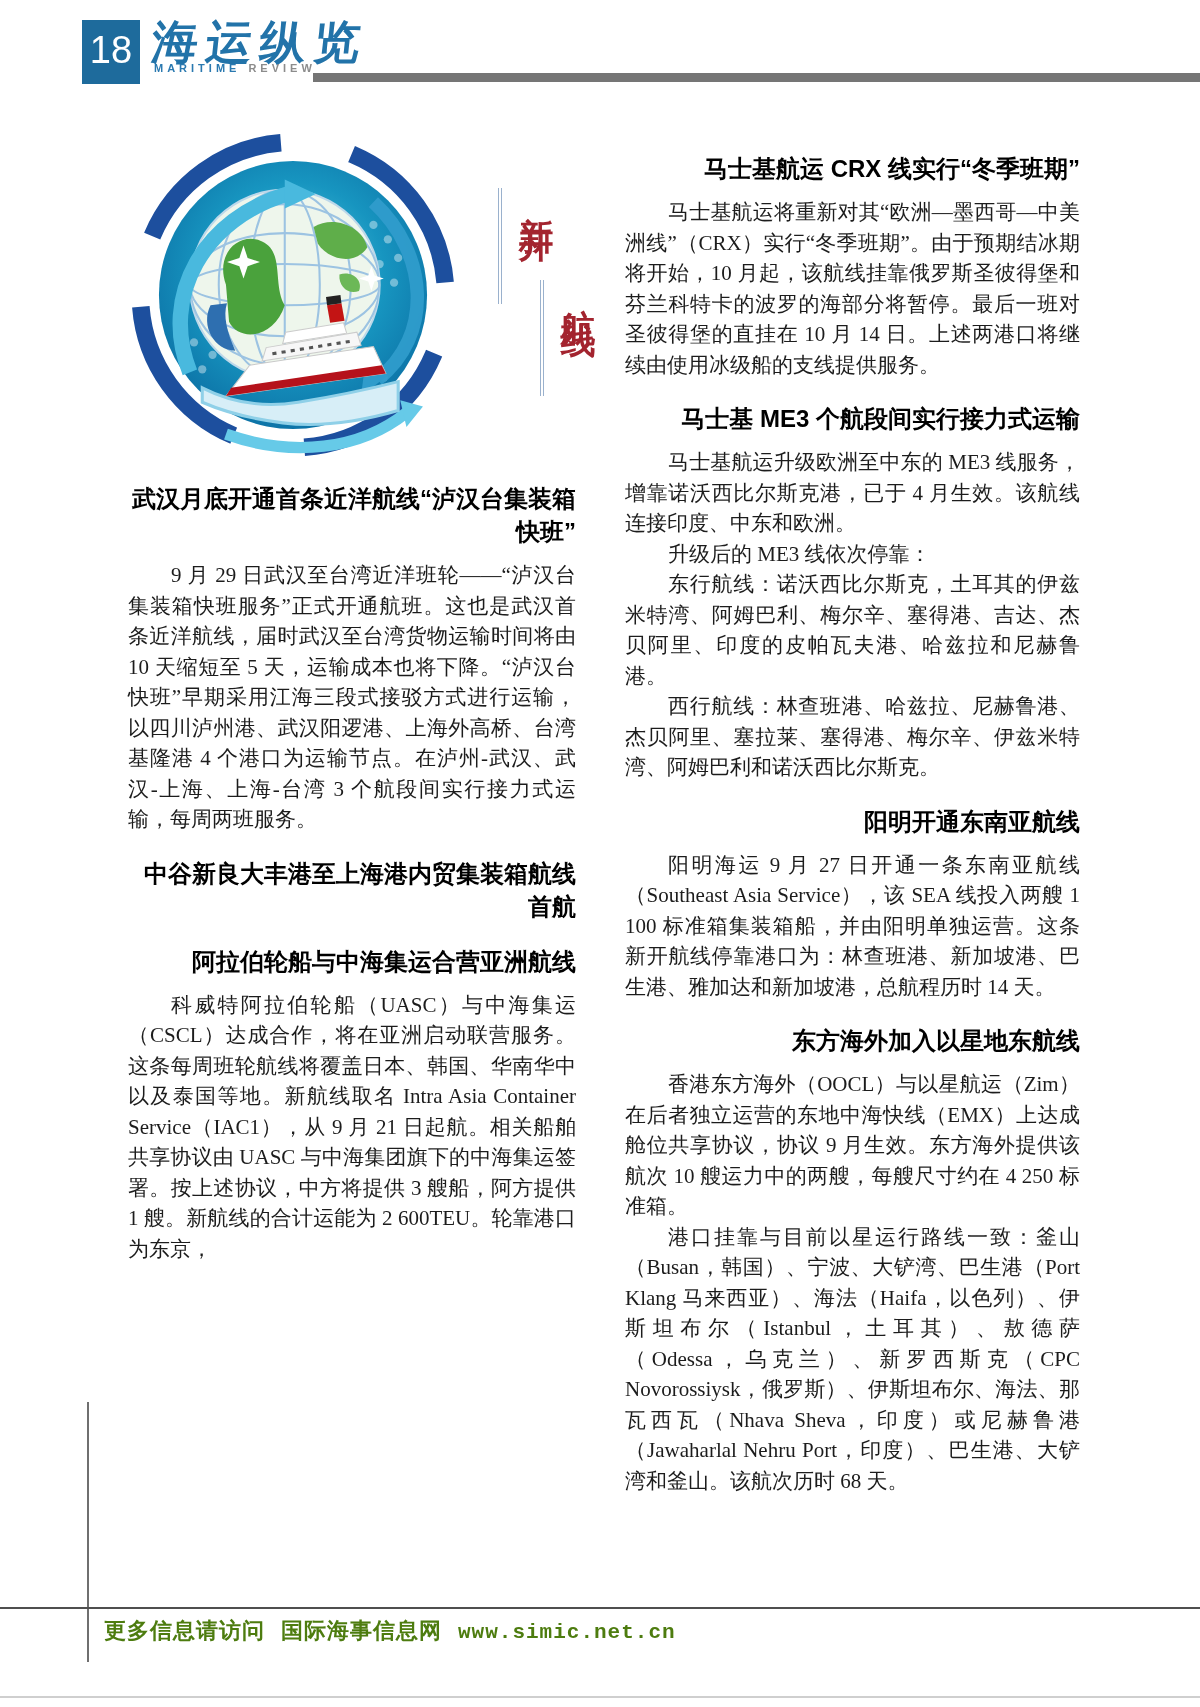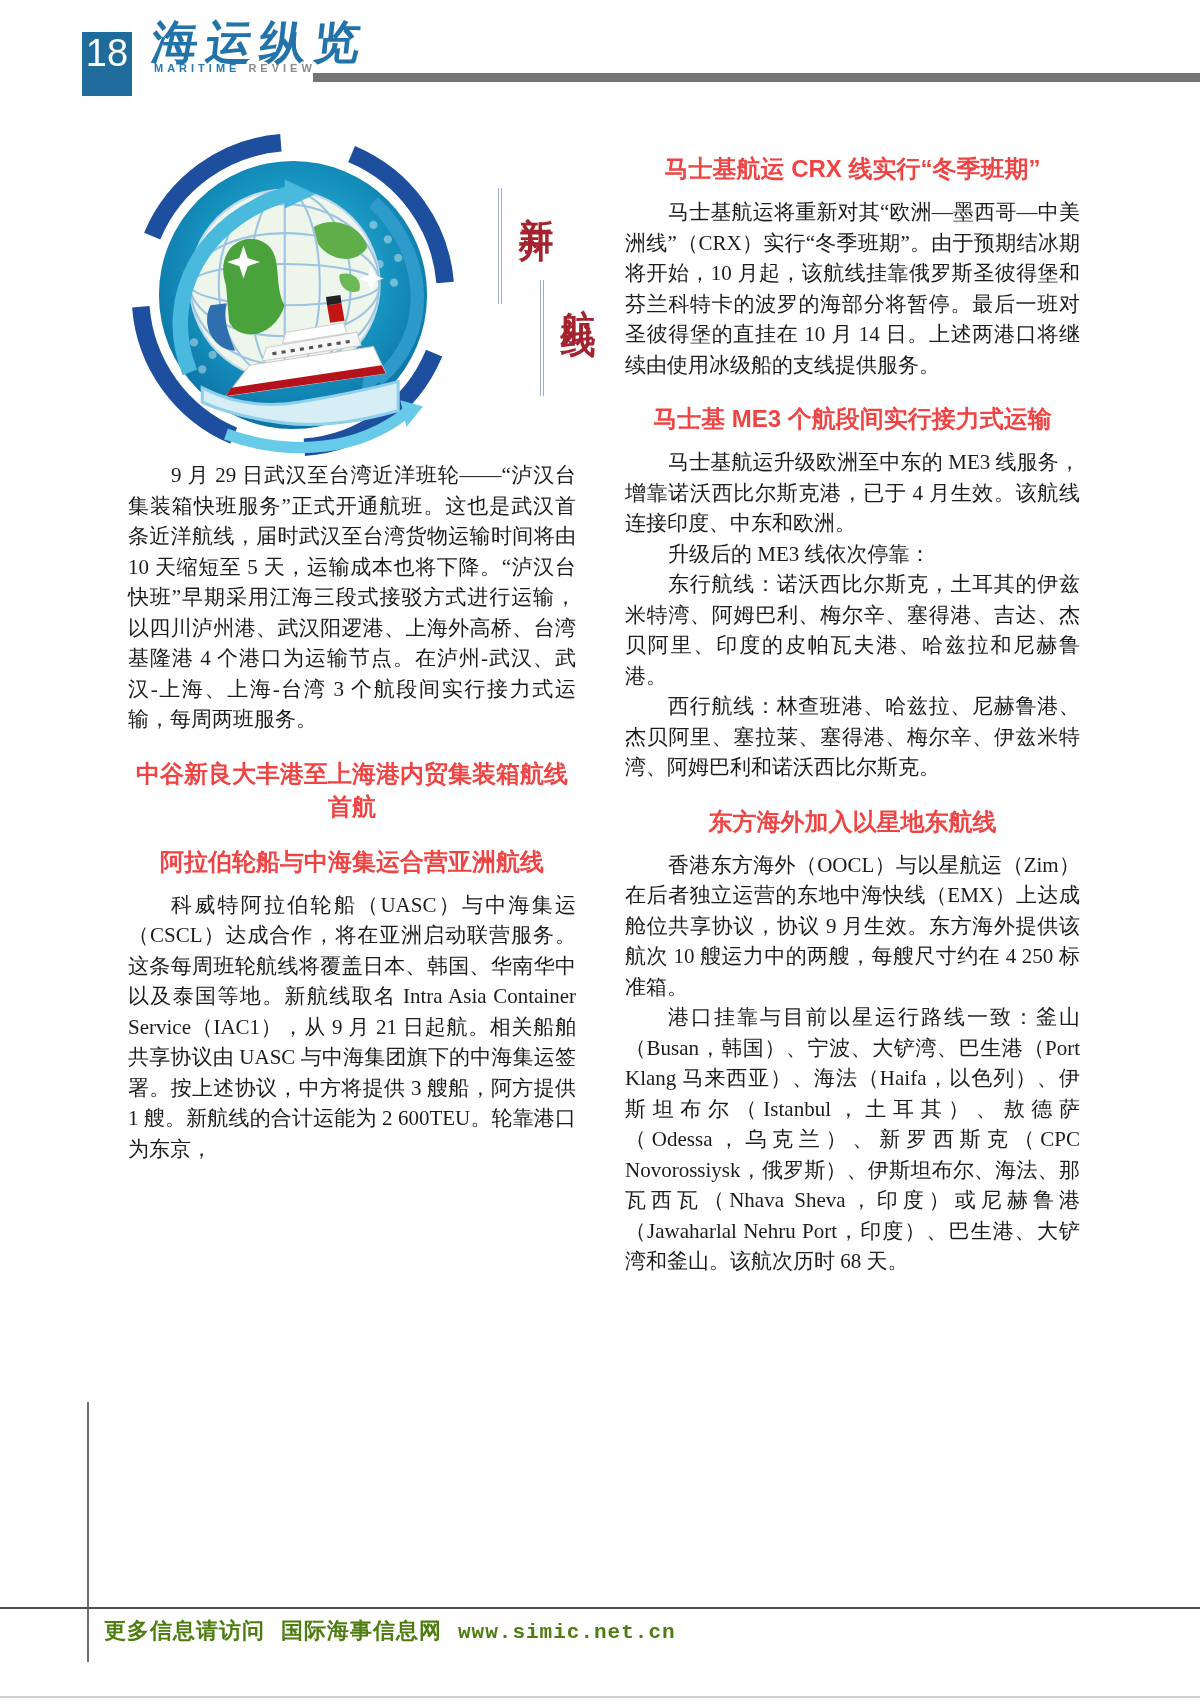--- a/index.html
+++ b/index.html
@@ -2,46 +2,46 @@
 <html><head>
 <meta charset="utf-8">
 <style>
   html,body{margin:0;padding:0;}
   body{
     width:1200px;height:1707px;position:relative;background:#ffffff;
     font-family:"Liberation Serif", serif;color:#1c1c1c;overflow:hidden;
   }
   
   .page-badge{
-    position:absolute;left:82px;top:20px;width:50px;height:64px;
+    position:absolute;left:82px;top:20px;width:58px;height:64px;
     background:#1e6b9c;color:#ffffff;font-family:"Liberation Sans",sans-serif;
-    font-size:38px;display:flex;align-items:flex-start;justify-content:center;
-    padding-bottom:4px;box-sizing:border-box;margin-top:12px;
+    font-size:38px;display:flex;align-items:center;justify-content:center;
+    padding-bottom:4px;box-sizing:border-box;
   }
   .masthead-cn{
     position:absolute;left:152px;top:12px;font-size:46px;font-weight:bold;
     color:#2273a9;font-family:"DejaVu Serif",serif;letter-spacing:8px;
     transform:skewX(-6deg);
   }
   .masthead-en{
     position:absolute;left:154px;top:62px;font-family:"Liberation Sans",sans-serif;
     font-size:11px;font-weight:600;letter-spacing:4px;
   }
   .masthead-en .en1{color:#2a79b0;}
   .masthead-en .en2{color:#8c8c8c;margin-left:8px;}
   .header-bar{
     position:absolute;left:313px;top:73px;width:887px;height:9px;background:#757575;
   }
   
   .col{position:absolute;top:130px;}
   .col-left{left:128px;width:448px;}
   .col-right{left:625px;width:455px;}
   .art-title{
-    font-family:"Liberation Sans",sans-serif;font-weight:bold;color:#ef4444;
-    font-size:24px;line-height:33px;margin:22px 0 12px 0;text-align:center;
+    font-family:"Liberation Sans",sans-serif;font-weight:bold;color:#000000;
+    font-size:24px;line-height:33px;margin:22px 0 12px 0;text-align:right;
   }
   .body-p{
     font-size:21px;line-height:30.5px;text-align:justify;margin:0;
     text-indent:2.05em;
   }
   .body-p.noindent{text-indent:0;}
   
   .figure-wrap{position:relative;width:448px;height:330px;}
   .vlabel{
     position:absolute;writing-mode:vertical-rl;color:#a3242f;
@@ -157,20 +157,21 @@
       <g fill="#ffffff">
         <polygon points="112,112 116,124 128,128 116,132 112,144 108,132 96,128 108,124"></polygon>
         <polygon points="236,132 239,141 248,144 239,147 236,156 233,147 224,144 233,141"></polygon>
       </g>
     </svg>
     <div class="vlabel v1">新开</div>
     <div class="vlabel v2">航线</div>
   </div>
 
   <div>
+    <h2 class="art-title">武汉月底开通首条近洋航线“泸汉台集装箱快班”</h2>
     <p class="body-p">9 月 29 日武汉至台湾近洋班轮——“泸汉台集装箱快班服务”正式开通航班。这也是武汉首条近洋航线，届时武汉至台湾货物运输时间将由 10 天缩短至 5 天，运输成本也将下降。“泸汉台快班”早期采用江海三段式接驳方式进行运输，以四川泸州港、武汉阳逻港、上海外高桥、台湾基隆港 4 个港口为运输节点。在泸州-武汉、武汉-上海、上海-台湾 3 个航段间实行接力式运输，每周两班服务。</p>
   </div>
 
   <div>
     <h2 class="art-title">中谷新良大丰港至上海港内贸集装箱航线首航</h2>
   </div>
 
   <div>
     <h2 class="art-title">阿拉伯轮船与中海集运合营亚洲航线</h2>
     <p class="body-p">科威特阿拉伯轮船（UASC）与中海集运（CSCL）达成合作，将在亚洲启动联营服务。这条每周班轮航线将覆盖日本、韩国、华南华中以及泰国等地。新航线取名 Intra Asia Container Service（IAC1），从 9 月 21 日起航。相关船舶共享协议由 UASC 与中海集团旗下的中海集运签署。按上述协议，中方将提供 3 艘船，阿方提供 1 艘。新航线的合计运能为 2 600TEU。轮靠港口为东京，</p>
@@ -186,20 +187,24 @@
   </div>
 
   <div>
     <h2 class="art-title">马士基 ME3 个航段间实行接力式运输</h2>
     <p class="body-p">马士基航运升级欧洲至中东的 ME3 线服务，增靠诺沃西比尔斯克港，已于 4 月生效。该航线连接印度、中东和欧洲。</p>
     <p class="body-p">升级后的 ME3 线依次停靠：</p>
     <p class="body-p">东行航线：诺沃西比尔斯克，土耳其的伊兹米特湾、阿姆巴利、梅尔辛、塞得港、吉达、杰贝阿里、印度的皮帕瓦夫港、哈兹拉和尼赫鲁港。</p>
     <p class="body-p">西行航线：林查班港、哈兹拉、尼赫鲁港、杰贝阿里、塞拉莱、塞得港、梅尔辛、伊兹米特湾、阿姆巴利和诺沃西比尔斯克。</p>
   </div>
 
+  <div>
+    <h2 class="art-title">阳明开通东南亚航线</h2>
+    <p class="body-p">阳明海运 9 月 27 日开通一条东南亚航线（Southeast Asia Service），该 SEA 线投入两艘 1 100 标准箱集装箱船，并由阳明单独运营。这条新开航线停靠港口为：林查班港、新加坡港、巴生港、雅加达和新加坡港，总航程历时 14 天。</p>
+  </div>
 
   <div>
     <h2 class="art-title">东方海外加入以星地东航线</h2>
     <p class="body-p">香港东方海外（OOCL）与以星航运（Zim）在后者独立运营的东地中海快线（EMX）上达成舱位共享协议，协议 9 月生效。东方海外提供该航次 10 艘运力中的两艘，每艘尺寸约在 4 250 标准箱。</p>
     <p class="body-p">港口挂靠与目前以星运行路线一致：釜山（Busan，韩国）、宁波、大铲湾、巴生港（Port Klang 马来西亚）、海法（Haifa，以色列）、伊斯坦布尔（Istanbul，土耳其）、敖德萨（Odessa，乌克兰）、新罗西斯克（CPC Novorossiysk，俄罗斯）、伊斯坦布尔、海法、那瓦西瓦（Nhava Sheva，印度）或尼赫鲁港（Jawaharlal Nehru Port，印度）、巴生港、大铲湾和釜山。该航次历时 68 天。</p>
   </div>
 </div>
 
 <div class="footer-vline"></div>
 <div class="footer-rule"></div>

